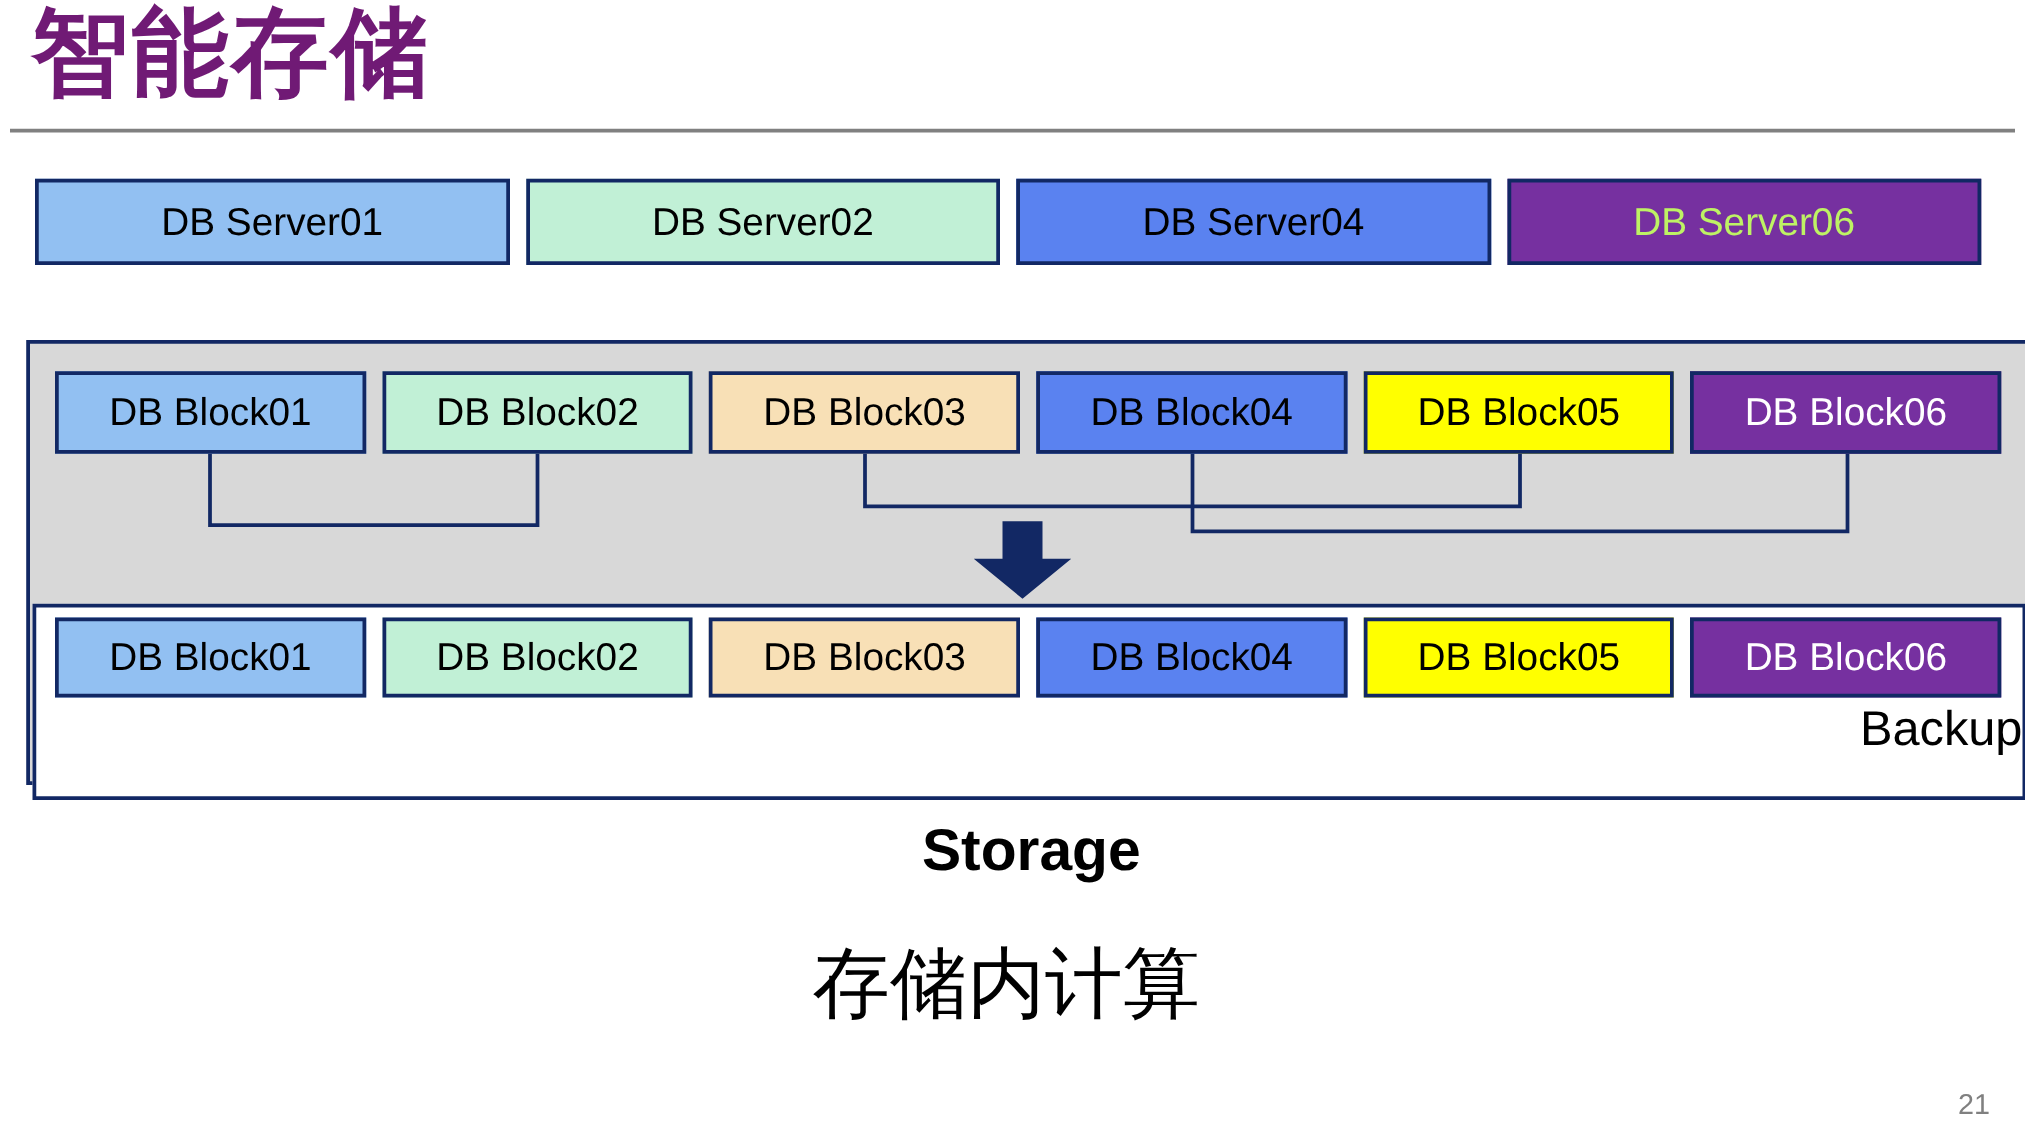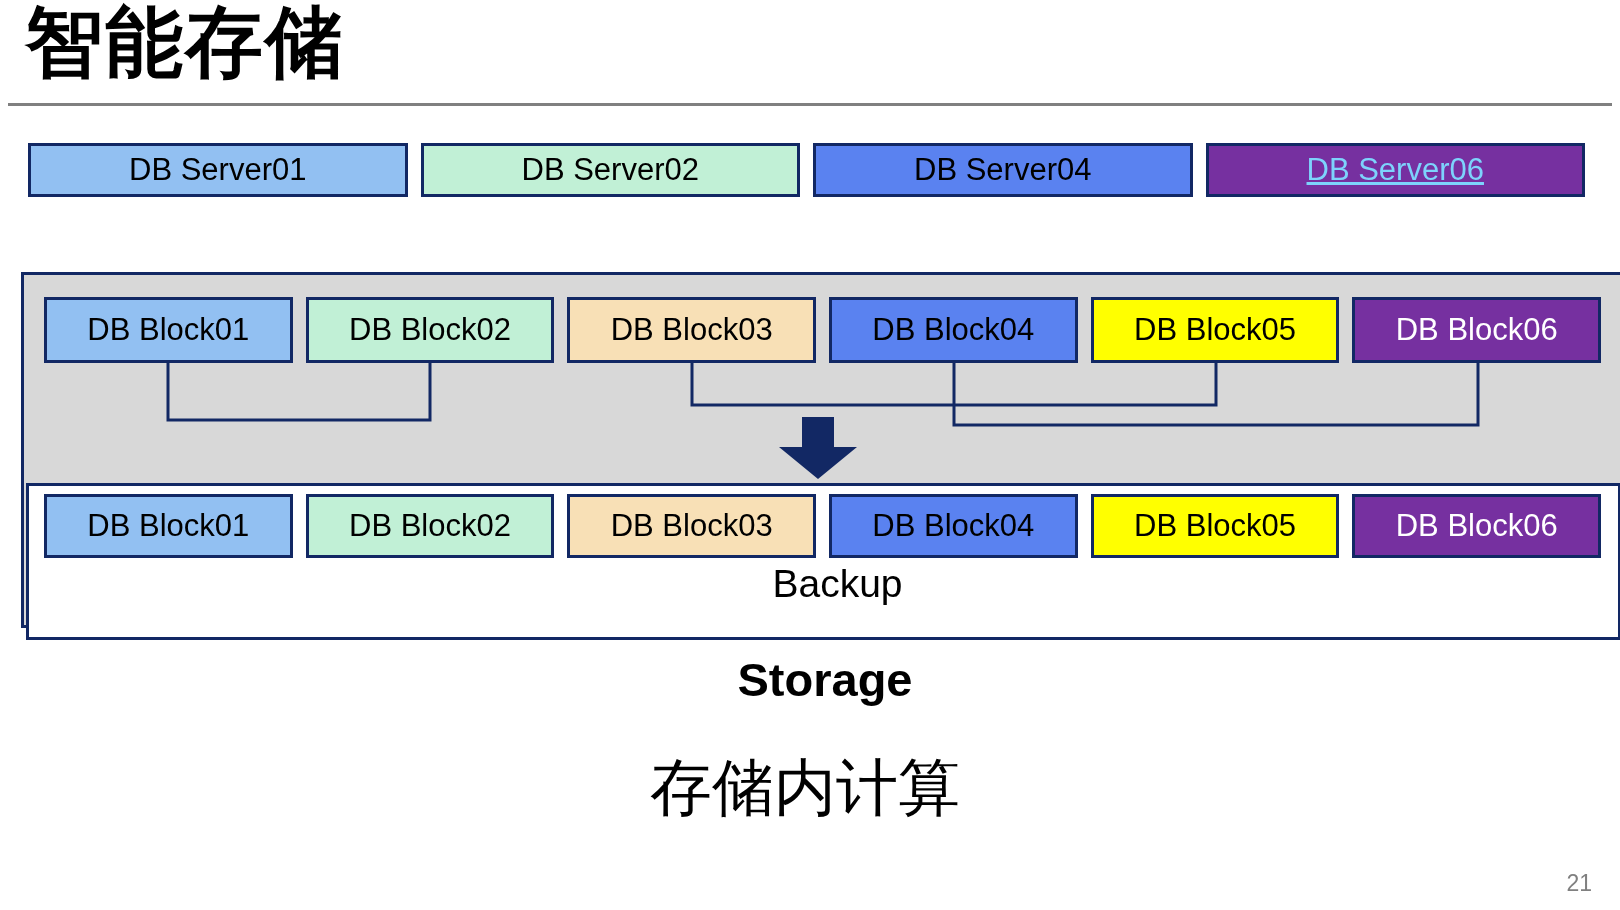--- a/index.html
+++ b/index.html
@@ -45,21 +45,21 @@
     align-items: center;
     justify-content: center;
     font-size: 31px;
     white-space: nowrap;
     box-sizing: border-box;
   }
   .server-row {
     left: 28px;
     top: 143px;
     width: 1557px;
-    height: 54px;
+    height: 69px;
   }
   .gray-panel {
     position: absolute;
     left: 21px;
     top: 272px;
     width: 1608px;
     height: 356px;
     box-sizing: border-box;
     background: #D8D8D8;
     border: 3px solid #122864;
@@ -100,21 +100,21 @@
     left: 15px;
     top: 8px;
     width: 1557px;
     height: 64px;
   }
   .backup-label {
     position: absolute;
     left: 0;
     right: 0;
     top: 76px;
-    text-align: center;
+    text-align: right;
     font-size: 39px;
     color: #000000;
     padding-left: 28px;
   }
   .storage-label {
     position: absolute;
     left: 0;
     right: 0;
     top: 377px;
     text-align: center;
@@ -138,29 +138,29 @@
     top: 870px;
     font-size: 23px;
     color: #808080;
   }
 </style>
 </head>
 <body>
 
 <div class="slide">
 
-  <h1 class="title" style="color: #000000;">智能存储</h1>
+  <h1 class="title" style="color: #701a75;">智能存储</h1>
 
   <div class="divider" style="background-color: rgb(128, 128, 128);"></div>
 
   <div class="row server-row">
     <div class="box" style="background-color: rgb(146, 192, 242); color: rgb(0, 0, 0);">DB Server01</div>
     <div class="box" style="background-color: rgb(193, 240, 214); color: rgb(0, 0, 0);">DB Server02</div>
     <div class="box" style="background-color: rgb(90, 130, 240); color: rgb(0, 0, 0);">DB Server04</div>
-    <div class="box" style="background-color: rgb(118, 48, 160); color: #7dd3fc; text-decoration: underline;">DB Server06</div>
+    <div class="box" style="background-color: rgb(118, 48, 160); color: #bef264;">DB Server06</div>
   </div>
 
   <div class="gray-panel" style="background-color: rgb(216, 216, 216); border-color: rgb(18, 40, 100);">
 
     <div class="row block-row-top">
       <div class="box" style="background-color: rgb(146, 192, 242); color: rgb(0, 0, 0);">DB Block01</div>
       <div class="box" style="background-color: rgb(193, 240, 214); color: rgb(0, 0, 0);">DB Block02</div>
       <div class="box" style="background-color: rgb(248, 224, 182); color: rgb(0, 0, 0);">DB Block03</div>
       <div class="box" style="background-color: rgb(90, 130, 240); color: rgb(0, 0, 0);">DB Block04</div>
       <div class="box" style="background-color: rgb(255, 255, 0); color: rgb(0, 0, 0);">DB Block05</div>

